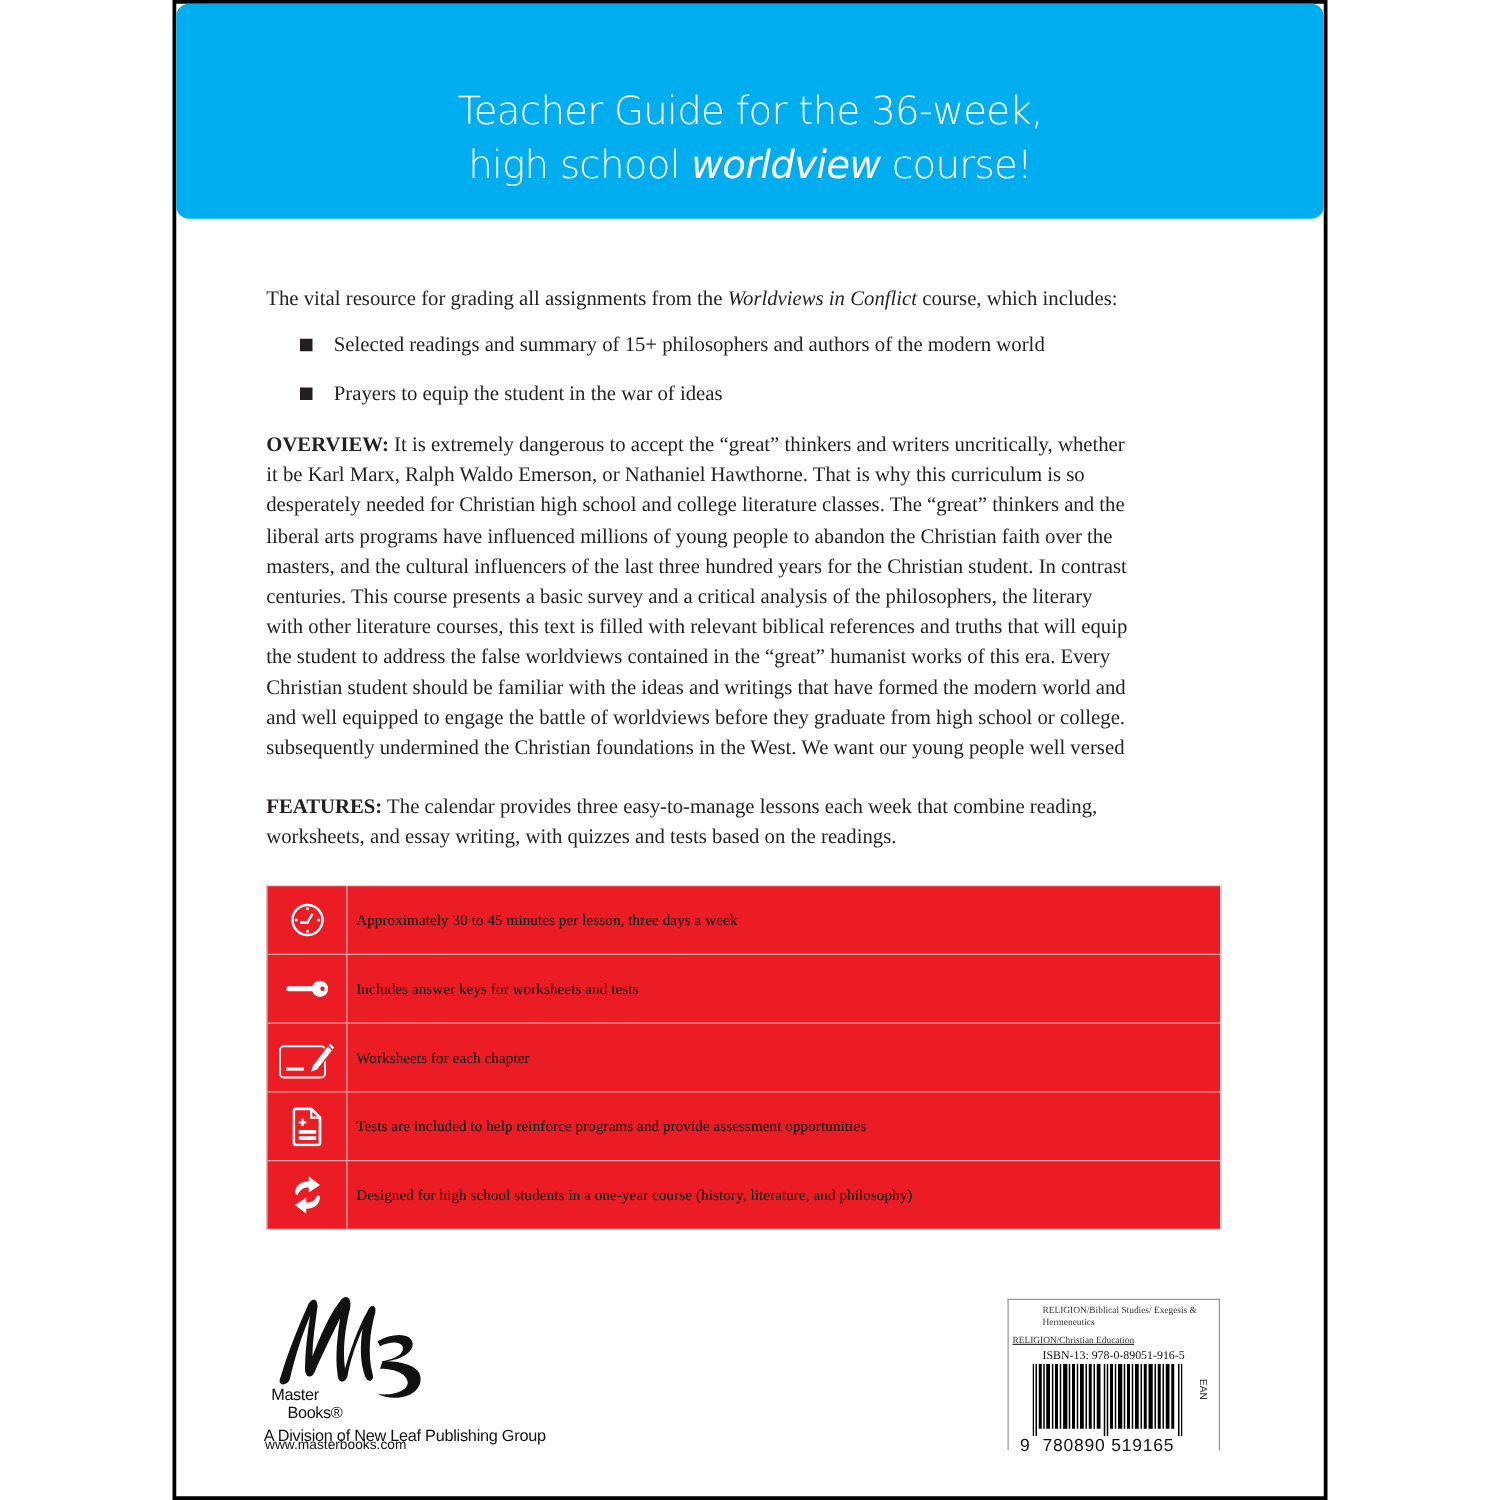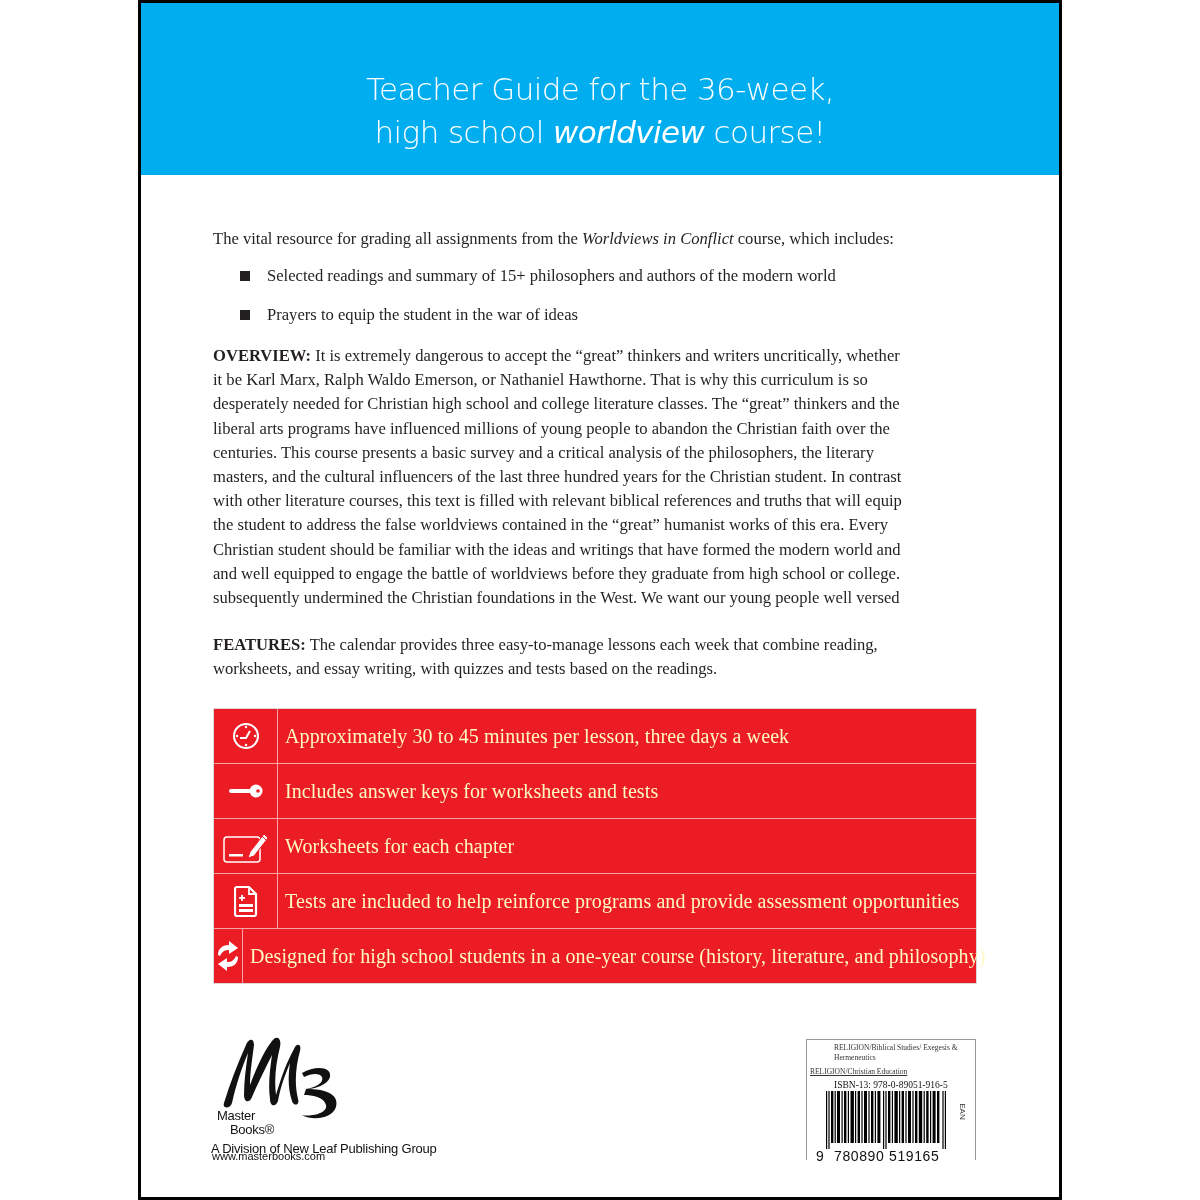--- a/index.html
+++ b/index.html
@@ -4,21 +4,21 @@
 <style>
   html, body { margin: 0; padding: 0; background: #ffffff; }
   body { width: 1200px; height: 1200px; position: relative; overflow: hidden; }
   .page {
     position: absolute; left: 138px; top: 0; width: 918px; height: 1194px;
     border: 3px solid #000; border-top-width: 3px; background: #fff;
   }
   .banner {
     position: absolute; left: 0; top: 0; width: 918px; height: 172px;
     background: #00adef; color: #fff; text-align: center;
-    font-family: "DejaVu Sans", sans-serif; font-weight: 300;
+    font-family: "DejaVu Sans", sans-serif; font-weight: 300; border-radius: 10px;
   }
   .banner .line { position: absolute; left: 0; width: 100%; font-size: 31px; letter-spacing: -0.6px; }
   .banner .l1 { top: 68px; }
   .banner .l2 { top: 111px; }
   .banner em { font-style: italic; }
 
   .body-text { font-family: "Liberation Serif", serif; color: #231f20; }
   .intro { position: absolute; left: 72px; top: 226px; font-size: 16.6px; white-space: nowrap; }
   .intro em { font-style: italic; }
   .bullets { position: absolute; left: 99px; top: 263px; font-size: 16.6px; }
@@ -31,21 +31,21 @@
   .features { top: 630px; }
   .para .ln { display: block; white-space: nowrap; }
 
   .feature-table {
     position: absolute; left: 72px; top: 705px; width: 762px;
     background: #ec1c24; border: 1px solid #d9d9d9;
   }
   .frow { position: relative; height: 54px; border-bottom: 1px solid #f3a4a4; display: flex; align-items: center; }
   .frow:last-child { border-bottom: none; }
   .ficon { width: 63px; height: 54px; border-right: 1px solid #f3a4a4; display: flex; align-items: center; justify-content: center; }
-  .ftext { padding-left: 7px; color: #fef9c3; font-family: "Liberation Serif", serif; font-size: 20px; white-space: nowrap; letter-spacing: 0.1px; }
+  .ftext { padding-left: 7px; color: #000000; font-family: "Liberation Serif", serif; font-size: 12px; white-space: nowrap; letter-spacing: 0.1px; }
 
   .logo { position: absolute; left: 60px; top: 1030px; width: 200px; height: 140px; }
   .logo .mb { position: absolute; left: 15px; top: 0; }
   .logo .master { position: absolute; left: 16px; top: 75px; font-family: "Liberation Sans", sans-serif; font-size: 13px; color: #111; letter-spacing: -0.3px; }
   .logo .books { position: absolute; left: 29px; top: 89px; font-family: "Liberation Sans", sans-serif; font-size: 13px; color: #111; letter-spacing: -0.3px; }
   .logo .division { position: absolute; left: 10px; top: 108px; font-family: "Liberation Sans", sans-serif; font-size: 13px; color: #111; white-space: nowrap; letter-spacing: -0.2px; }
   .logo .url { position: absolute; left: 11px; top: 117px; font-family: "Liberation Sans", sans-serif; font-size: 11px; color: #111; white-space: nowrap; }
 
   .barcode-box { position: absolute; left: 665px; top: 1036px; width: 170px; height: 126px; font-family: "Liberation Serif", serif; color: #333; }
   .barcode-box .frame { position: absolute; left: 0; top: 0; width: 168px; height: 120px; border: 1px solid #999; border-bottom: none; }
@@ -74,22 +74,22 @@
   <div class="bullets body-text">
     <div class="bullet"><span class="sq"></span><span>Selected readings and summary of 15+ philosophers and authors of the modern world</span></div>
     <div class="bullet"><span class="sq"></span><span>Prayers to equip the student in the war of ideas</span></div>
   </div>
 
   <div class="para overview body-text">
     <span class="ln"><b>OVERVIEW:</b><span> It is extremely dangerous to accept the “great” thinkers and writers uncritically, whether</span></span>
     <span class="ln">it be Karl Marx, Ralph Waldo Emerson, or Nathaniel Hawthorne. That is why this curriculum is so</span>
     <span class="ln">desperately needed for Christian high school and college literature classes. The “great” thinkers and the</span>
     <span class="ln">liberal arts programs have influenced millions of young people to abandon the Christian faith over the</span>
+    <span class="ln">masters, and the cultural influencers of the last three hundred years for the Christian student. In contrast</span>
     <span class="ln">centuries. This course presents a basic survey and a critical analysis of the philosophers, the literary</span>
-    <span class="ln">masters, and the cultural influencers of the last three hundred years for the Christian student. In contrast</span>
     <span class="ln">with other literature courses, this text is filled with relevant biblical references and truths that will equip</span>
     <span class="ln">the student to address the false worldviews contained in the “great” humanist works of this era. Every</span>
     <span class="ln">Christian student should be familiar with the ideas and writings that have formed the modern world and</span>
     <span class="ln">and well equipped to engage the battle of worldviews before they graduate from high school or college.</span>
     <span class="ln">subsequently undermined the Christian foundations in the West. We want our young people well versed</span>
   </div>
 
   <div class="para features body-text">
     <span class="ln"><b>FEATURES:</b><span> The calendar provides three easy-to-manage lessons each week that combine reading,</span></span>
     <span class="ln">worksheets, and essay writing, with quizzes and tests based on the readings.</span>

